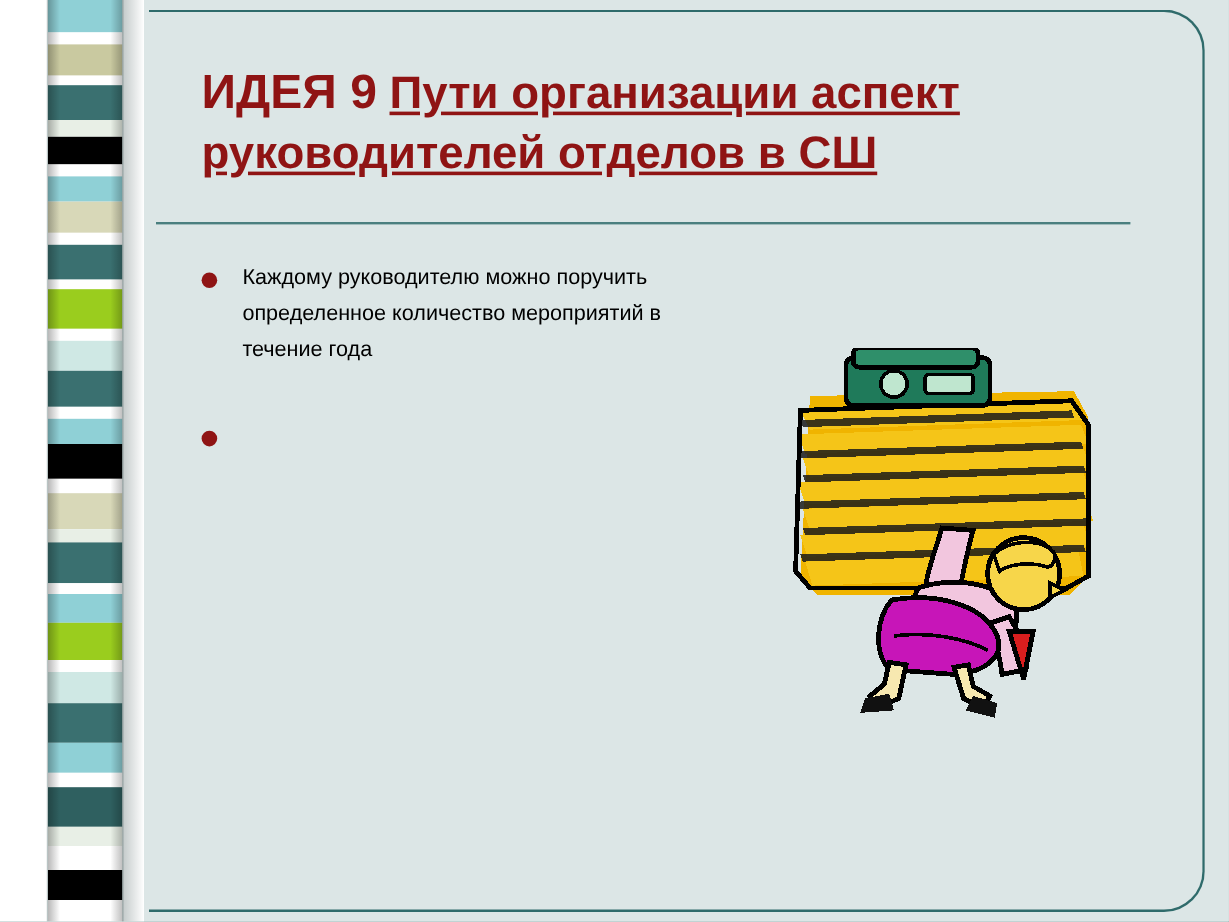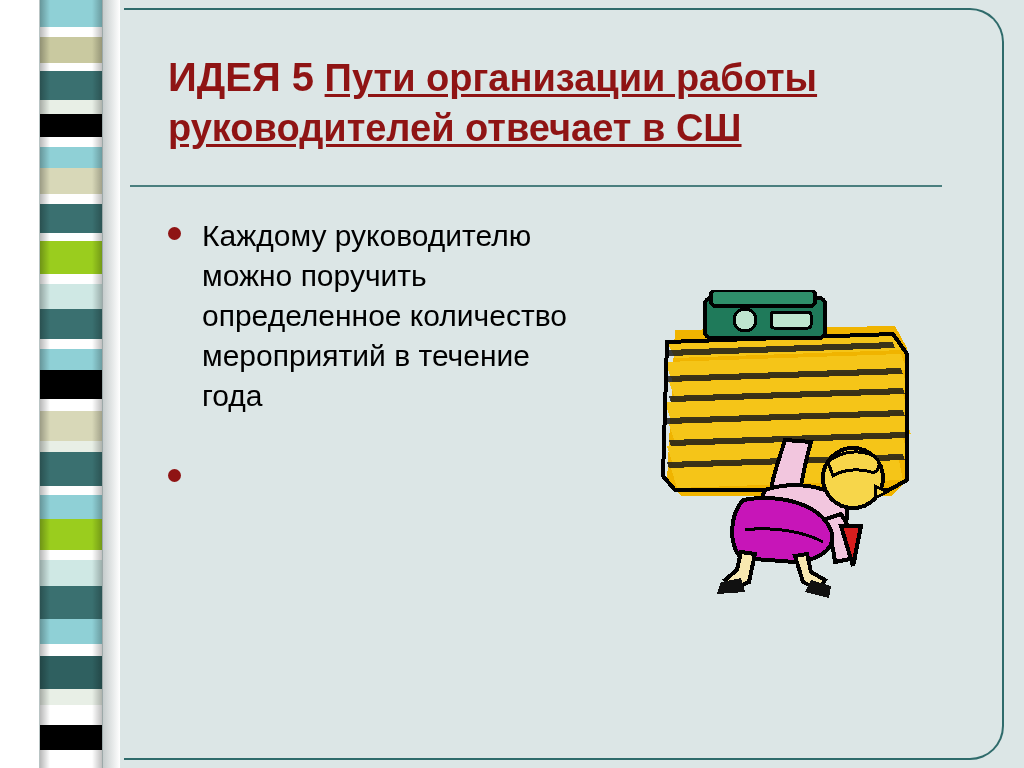--- a/index.html
+++ b/index.html
@@ -135,22 +135,22 @@
   .bullet-dot {
     flex: 0 0 auto;
     width: 13px;
     height: 13px;
     border-radius: 50%;
     background: #8f1414;
     margin-top: 11px;
     margin-right: 21px;
   }
   .bullet-text {
-    font-size: 30px;
-    line-height: 40px;
+    font-size: 18px;
+    line-height: 30px;
     color: #000000;
     max-width: 380px;
   }
 
   
   .art {
     position: absolute;
     left: 645px;
     top: 290px;
     width: 330px;
@@ -206,22 +206,22 @@
       </div>
     <div class="ribbon-shadeL"></div>
     <div class="ribbon-shadeR"></div>
     <div class="ribbon-outer-shadow"></div>
   </div>
 
   <div class="frame"></div>
 
   <div class="title-block">
     <div class="title-line">
-      <span class="title-idea">ИДЕЯ 5</span>
-      <span class="title-rest">Пути организации работы руководителей отвечает в СШ</span>
+      <span class="title-idea">ИДЕЯ 9</span>
+      <span class="title-rest">Пути организации аспект руководителей отделов в СШ</span>
     </div>
   </div>
   <div class="title-underline-rule"></div>
 
   <div class="bullets">
     <div class="bullet-item">
       <span class="bullet-dot"></span>
       <span class="bullet-text">Каждому руководителю можно поручить определенное количество мероприятий в течение года</span>
     </div>
     <div class="bullet-item">

